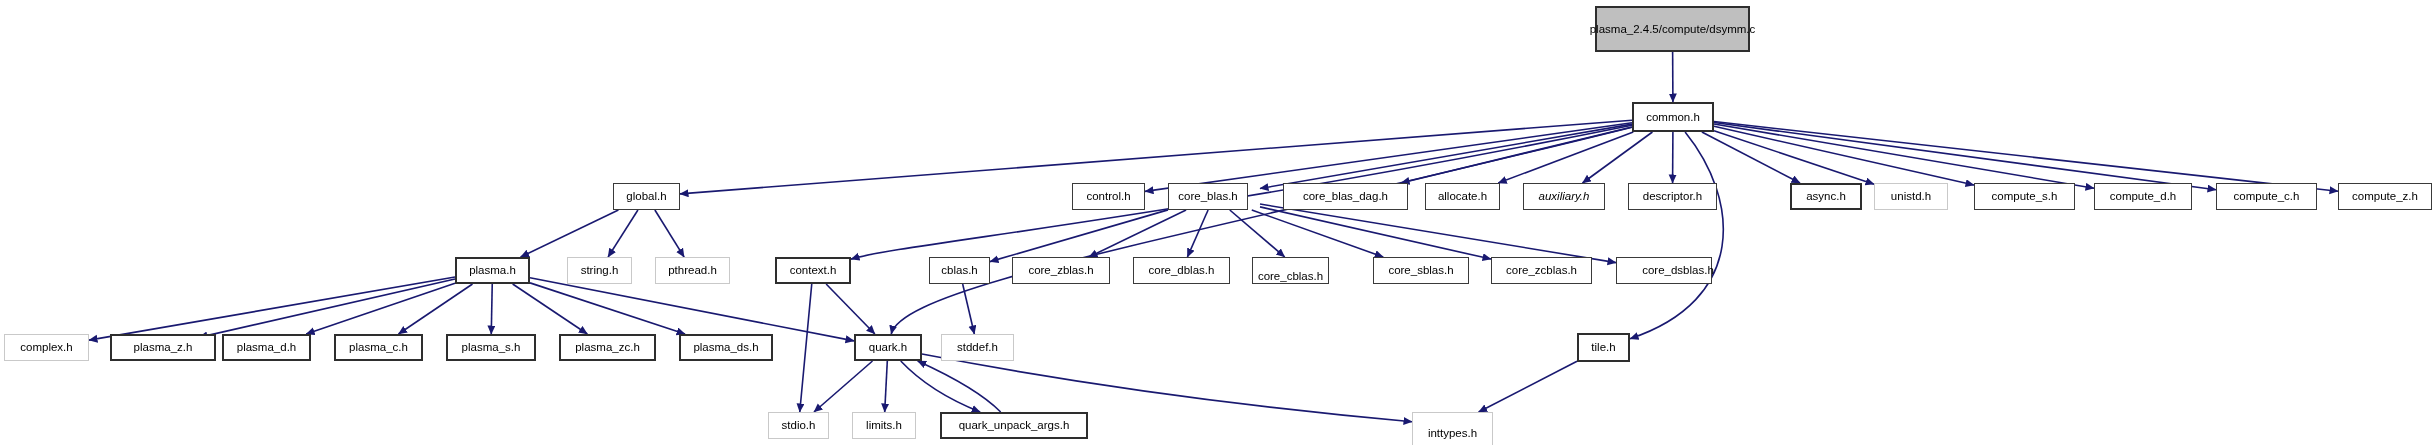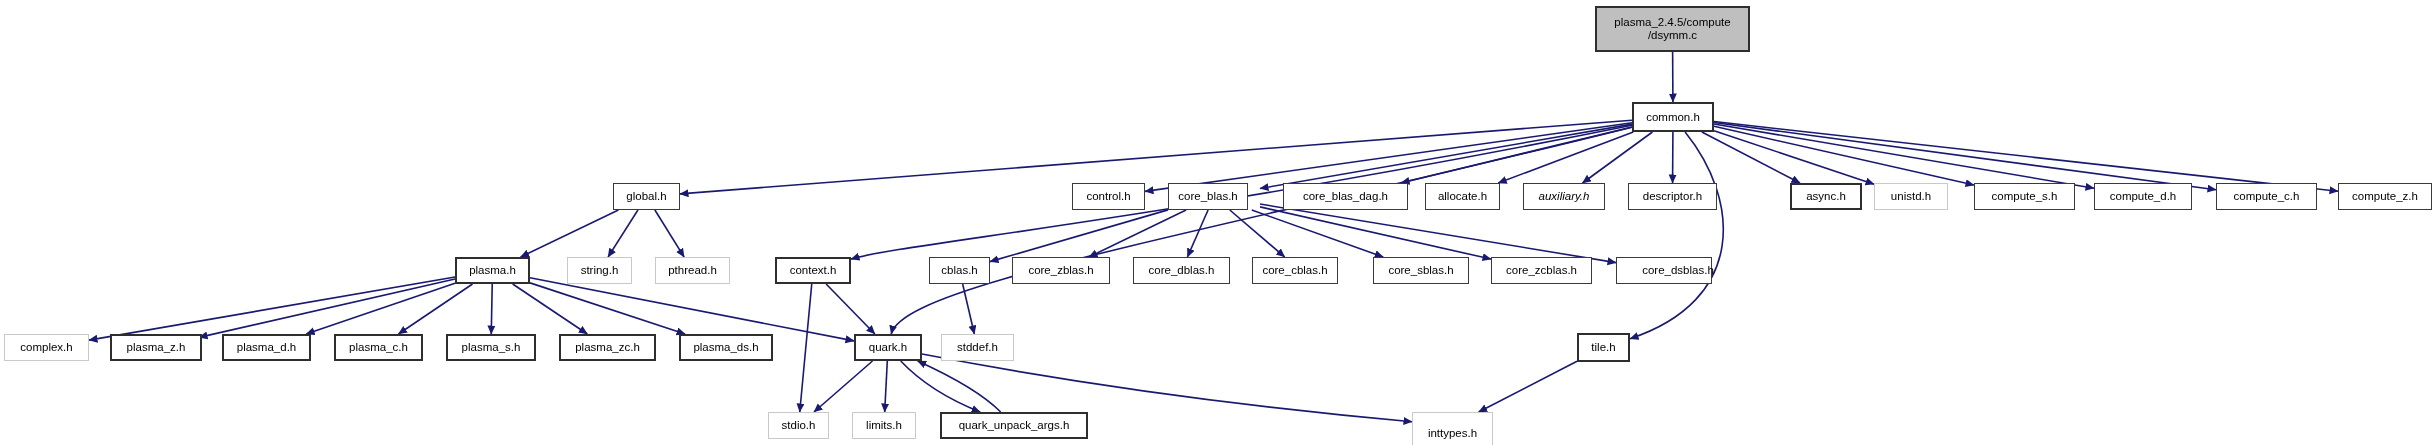--- a/index.html
+++ b/index.html
@@ -11,21 +11,21 @@
     overflow:hidden;
   }
   #edge-layer{position:absolute;left:0;top:0;width:2436px;height:445px;}
   .node{
     position:absolute;
     box-sizing:border-box;
     background:#ffffff;
     border:1px solid #3a3a3a;
     color:#000000;
     display:flex;
-    flex-direction:column;
+    flex-direction:row;
     align-items:center;
     justify-content:center;
     font-size:11.5px;
     line-height:13px;
     text-align:center;
     white-space:nowrap;
     cursor:pointer;
   }
   .node.bold{border-width:2px;border-color:#2e2e2e;}
   .node.system{border:1px solid #c9c9c9;cursor:default;}
@@ -154,36 +154,36 @@
       </div>
       <div class="node " style="left: 929px; top: 257px; width: 61px; height: 27px;">
         <span>cblas.h</span>
       </div>
       <div class="node " style="left: 1012px; top: 257px; width: 98px; height: 27px;">
         <span>core_zblas.h</span>
       </div>
       <div class="node " style="left: 1133px; top: 257px; width: 97px; height: 27px;">
         <span>core_dblas.h</span>
       </div>
-      <div class="node " style="left: 1252px; top: 257px; width: 86px; height: 27px;">
+      <div class="node " style="left: 1252px; top: 257px; width: 77px; height: 27px; align-items: flex-end;">
         <span>core_cblas.h</span>
       </div>
       <div class="node " style="left: 1373px; top: 257px; width: 96px; height: 27px;">
         <span>core_sblas.h</span>
       </div>
       <div class="node " style="left: 1491px; top: 257px; width: 101px; height: 27px;">
         <span>core_zcblas.h</span>
       </div>
       <div class="node " style="left: 1616px; top: 257px; width: 96px; height: 27px; padding-left: 28px;">
         <span>core_dsblas.h</span>
       </div>
       <div class="node system" style="left: 4px; top: 334px; width: 85px; height: 27px;">
         <span>complex.h</span>
       </div>
-      <div class="node bold" style="left: 110px; top: 334px; width: 92px; height: 27px;">
+      <div class="node bold" style="left: 110px; top: 334px; width: 106px; height: 27px;">
         <span>plasma_z.h</span>
       </div>
       <div class="node bold" style="left: 222px; top: 334px; width: 89px; height: 27px;">
         <span>plasma_d.h</span>
       </div>
       <div class="node bold" style="left: 334px; top: 334px; width: 89px; height: 27px;">
         <span>plasma_c.h</span>
       </div>
       <div class="node bold" style="left: 446px; top: 334px; width: 90px; height: 27px;">
         <span>plasma_s.h</span>

